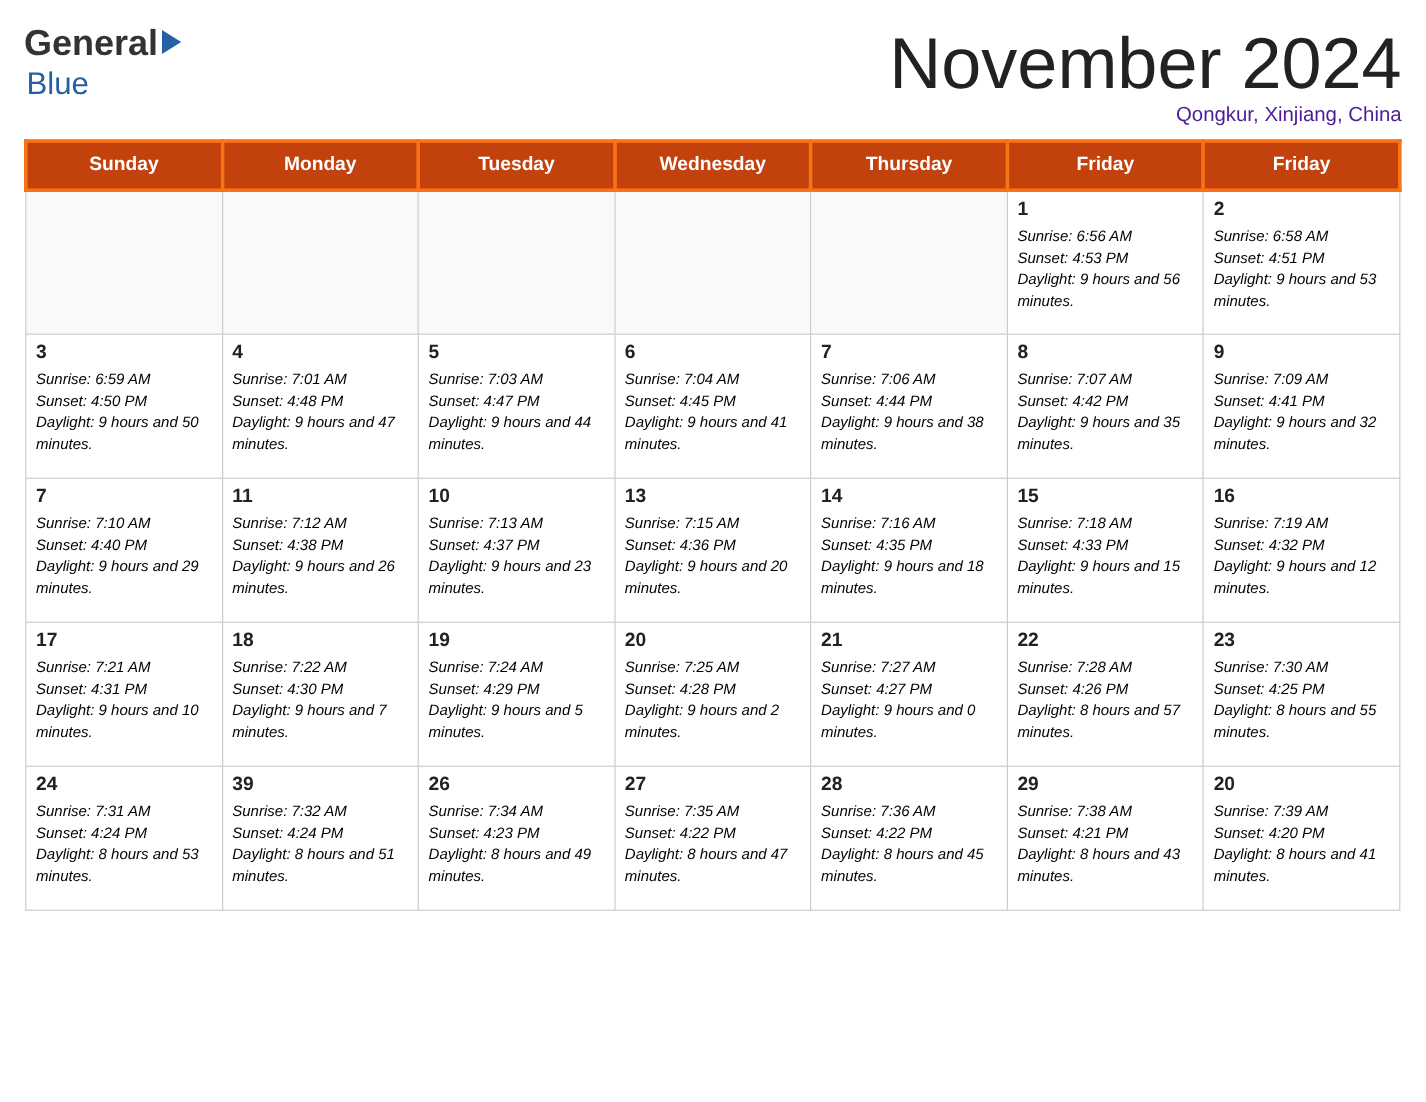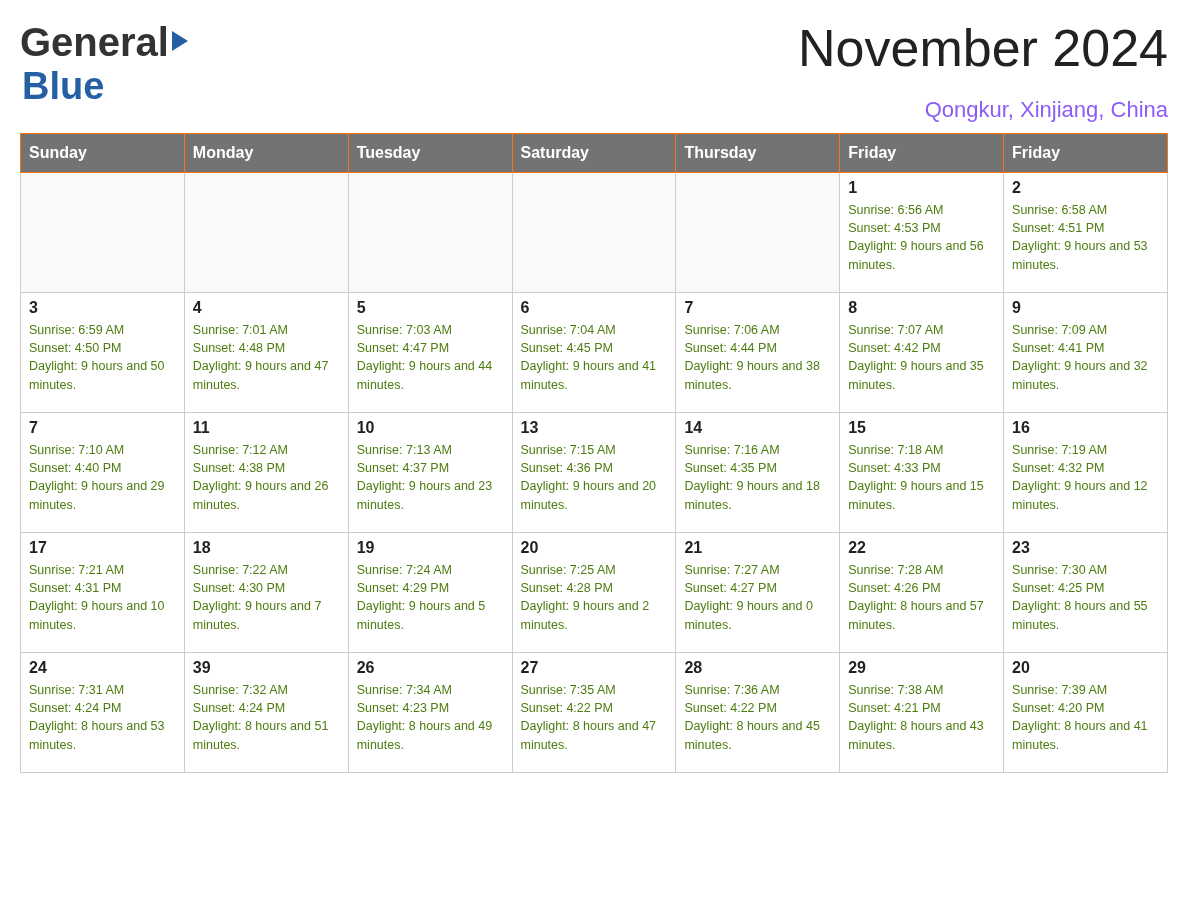--- a/index.html
+++ b/index.html
@@ -18,92 +18,93 @@
     }
     .logo {
       display: flex;
       flex-direction: column;
       align-items: flex-start;
     }
     .title-block {
       text-align: right;
     }
     .month-title {
-      font-size: 52px;
+      font-size: 60px;
       font-weight: normal;
       color: #222;
       line-height: 1.1;
     }
     .location {
-      font-size: 22px;
-      color: #8b5cf6;
-      margin-top: 20px;
+      font-size: 17px;
+      color: #4c1d95;
+      margin-top: 0;
     }
     .calendar {
       width: 100%;
       border-collapse: collapse;
       margin-top: 10px;
     }
     .calendar thead th {
-      background: #737373;
+      background: #c2410c;
       color: #fff;
       font-size: 16px;
       font-weight: bold;
       padding: 10px 8px;
-      text-align: left;
-      border: 1px solid #f97316;
+      text-align: center;
+      border: 3px solid #f97316;
     }
     .calendar tbody td {
       vertical-align: top;
       border: 1px solid #ccc;
       padding: 6px 8px;
       width: 14.28%;
       font-size: 13px;
       color: #333;
       min-height: 110px;
       height: 120px;
     }
     .day-number {
       font-size: 16px;
       font-weight: bold;
       color: #222;
       display: block;
       margin-bottom: 4px;
     }
     .day-info {
       font-size: 12.5px;
-      color: #4d7c0f;
+      color: #000000;
       line-height: 1.45;
+      font-style: italic;
     }
     .empty-cell {
       background: #f9f9f9;
     }
     .week-row td {
       border-top: 2px solid #2660a4;
     }
     .logo-general {
-      font-size: 40px;
+      font-size: 30px;
       font-weight: bold;
       color: #333;
     }
     .logo-arrow {
       display: inline-block;
       width: 0;
       height: 0;
       border-top: 10px solid transparent;
       border-bottom: 10px solid transparent;
       border-left: 16px solid #2660a4;
       margin-left: 3px;
       vertical-align: middle;
       position: relative;
       top: -2px;
     }
     .logo-line2 {
-      font-size: 38px;
-      font-weight: bold;
+      font-size: 26px;
+      font-weight: normal;
       color: #2660a4;
       margin-left: 2px;
     }
     .logo-top-row {
       display: flex;
       align-items: center;
     }
   </style>
 </head>
 <body>
@@ -123,21 +124,21 @@
     <div class="location">Qongkur, Xinjiang, China</div>
   </div>
 </div>
 
 <table class="calendar">
   <thead>
     <tr>
     <th>Sunday</th>
         <th>Monday</th>
         <th>Tuesday</th>
-        <th>Saturday</th>
+        <th>Wednesday</th>
         <th>Thursday</th>
         <th>Friday</th>
         <th>Friday</th>
       </tr>
   </thead>
   <tbody id="calendar-body">
   <tr class="week-row">
         <td class="empty-cell"></td>
         <td class="empty-cell"></td>
         <td class="empty-cell"></td>

